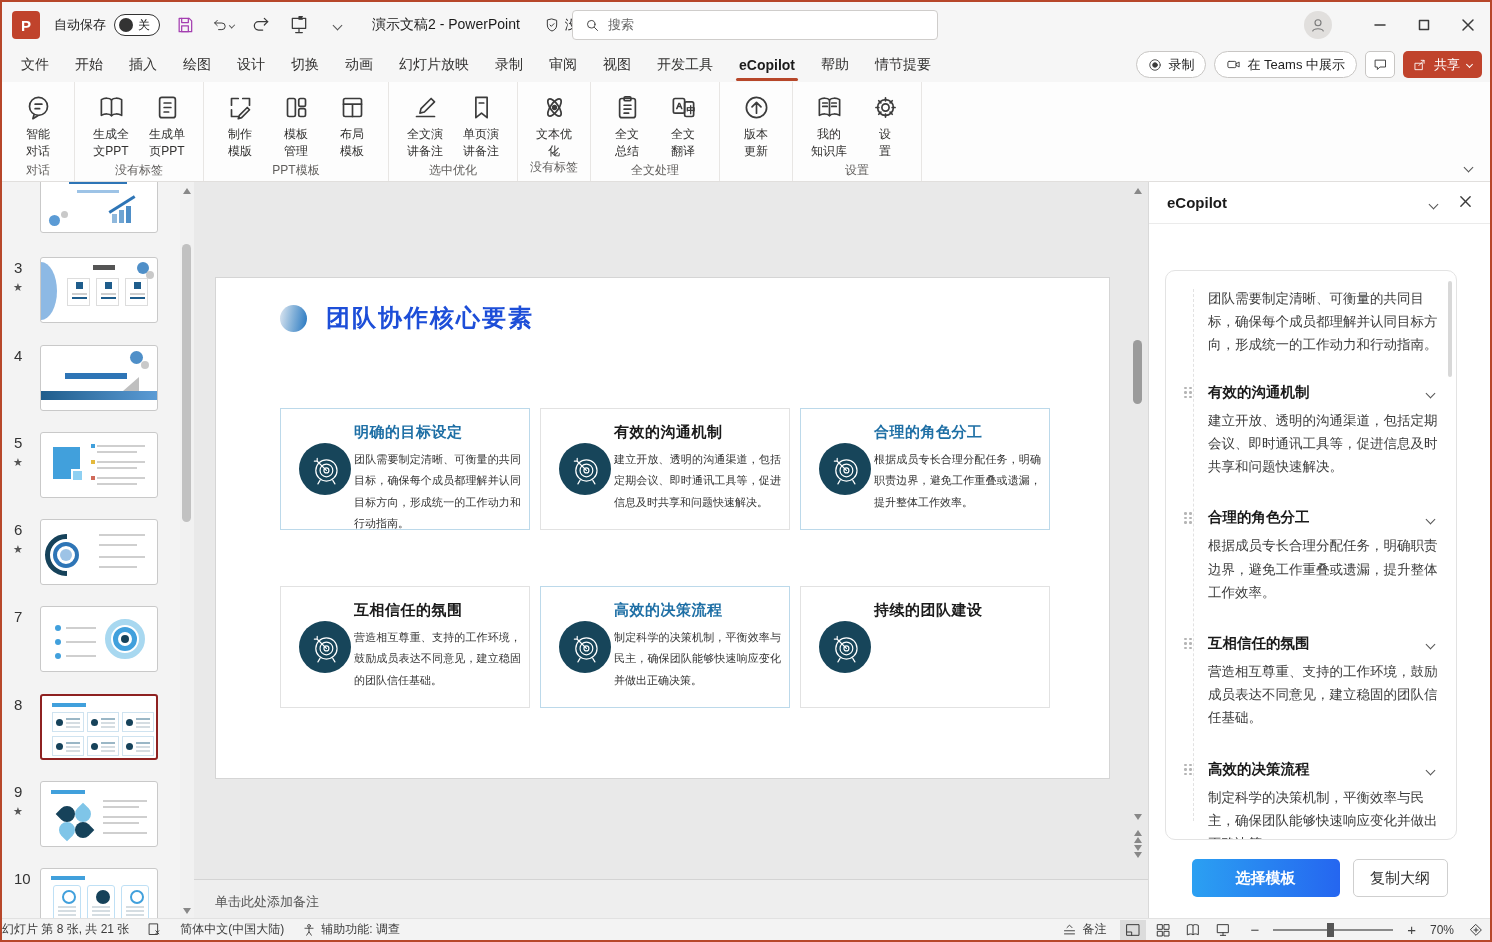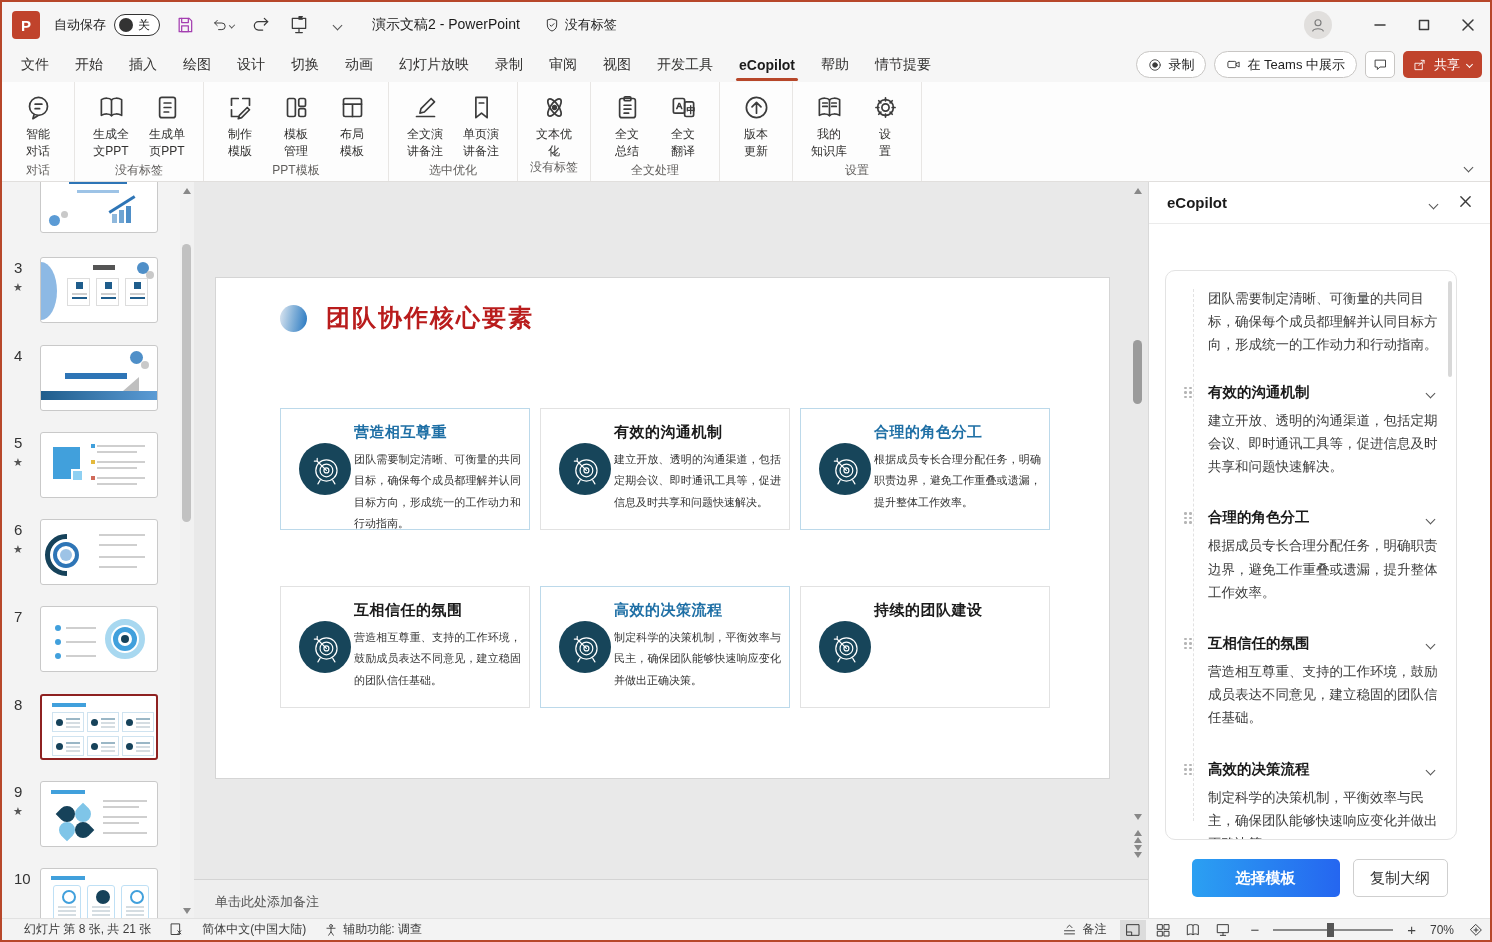--- a/index.html
+++ b/index.html
@@ -132,21 +132,21 @@
   .tp-thumb { position:absolute; left:2px; width:9px; border-radius:5px; background:#c1c1c1; }
   .scroll-arrow { position:absolute; left:0; width:14px; height:14px; display:flex; align-items:center; justify-content:center; }
   .tri-up { width:0;height:0;border-left:4px solid transparent;border-right:4px solid transparent;border-bottom:6px solid #888; }
   .tri-down { width:0;height:0;border-left:4px solid transparent;border-right:4px solid transparent;border-top:6px solid #888; }
 
   
   .editor { position:absolute; left:192px; right:342px; top:0; bottom:0; }
   .canvas { position:absolute; left:21px; top:95px; width:895px; height:502px; background:#fff; border:1px solid #d5d5d5; }
   .slide-title-row { position:absolute; left:64px; top:24px; display:flex; align-items:center; gap:19px; }
   .title-dot { width:27px; height:27px; border-radius:50%; background:linear-gradient(100deg,#ccdcec 10%,#88b4da 45%,#2e7cc3 95%); }
-  .slide-title { font-size:24px; font-weight:bold; color:#b91c1c; letter-spacing:2px; }
+  .slide-title { font-size:24px; font-weight:bold; color:#1d4ed8; letter-spacing:2px; }
   .card-grid { position:absolute; left:64px; top:130px; width:770px; display:grid; grid-template-columns:250px 250px 250px; grid-column-gap:10px; grid-row-gap:56px; }
   .s-card { position:relative; height:122px; background:#fff; border:1px solid #e2e2e2; }
   .s-card.accent { border-color:#bcd9ea; }
   .s-icon { position:absolute; left:18px; top:34px; width:52px; height:52px; border-radius:50%; background:#17455a; display:flex; align-items:center; justify-content:center; }
   .s-card-title { position:absolute; left:73px; top:14px; font-size:15px; font-weight:bold; color:#1a1a1a; letter-spacing:0.5px; }
   .s-card.accent .s-card-title { color:#1e6fa5; }
   .s-card-body { position:absolute; left:73px; top:40px; right:8px; font-size:11px; color:#333; line-height:1.95; text-align:justify; }
 
   .ed-scroll { position:absolute; right:3px; top:0; width:14px; height:697px; }
   .ed-thumb { position:absolute; left:2px; top:158px; width:9px; height:64px; border-radius:5px; background:#9b9b9b; }
@@ -174,21 +174,21 @@
   .cp-sec-head { display:flex; align-items:center; margin-bottom:7px; }
   .cp-sec-title { flex:1; font-size:14.5px; font-weight:bold; color:#1a1a1a; }
   .cp-sec-chev { cursor:pointer; padding-right:4px; }
   .cp-sec-body { font-size:13.5px; color:#3c3c3c; line-height:1.72; }
   .cp-actions { position:absolute; left:0; right:0; bottom:21px; display:flex; justify-content:center; gap:13px; }
   .btn-primary { width:148px; height:38px; border-radius:5px; background:linear-gradient(90deg,#2ba0f2,#2566f0); color:#fff; font-size:15px; font-weight:bold; display:flex; align-items:center; justify-content:center; cursor:pointer; }
   .btn-secondary { width:95px; height:38px; border-radius:5px; background:#fff; border:1px solid #cfcfcf; color:#333; font-size:15px; display:flex; align-items:center; justify-content:center; cursor:pointer; }
 
   
   .statusbar { position:absolute; left:0; right:0; bottom:0; height:22px; background:#f3f3f3; border-top:1px solid #e1e1e1; display:flex; align-items:center; font-size:12px; color:#3b3b3b; }
-  .sb-left { display:flex; align-items:center; gap:18px; padding-left:22px; }
+  .sb-left { display:flex; align-items:center; gap:18px; padding-left:0; }
   .sb-item { display:flex; align-items:center; gap:5px; white-space:nowrap; }
   .sb-right { position:absolute; right:6px; display:flex; align-items:center; gap:14px; }
   .sb-views { display:flex; align-items:center; gap:4px; }
   .sb-viewbtn { width:26px; height:20px; display:flex; align-items:center; justify-content:center; cursor:pointer; }
   .sb-viewbtn.active { background:#dcdcdc; }
   .zoom-track { position:relative; width:120px; height:2px; background:#8a8a8a; }
   .zoom-tick { position:absolute; left:50%; top:-2px; width:1px; height:6px; background:#8a8a8a; }
   .zoom-thumb { position:absolute; left:45%; top:-6px; width:7px; height:14px; background:#555; cursor:pointer; }
   .zoom-sign { font-size:15px; color:#444; cursor:pointer; line-height:10px; }
 </style>
@@ -241,20 +241,27 @@
       </div>
       <div class="doc-title">演示文稿2 - PowerPoint</div>
       <div class="tag">
         <svg width="16" height="16" viewBox="0 0 24 24" class="ic">
             <path d="M12 3 L19 5 V12 C19 17 15.5 20 12 21 C8.5 20 5 17 5 12 V5 Z"></path>
             <path d="M9 12 l2 2 l4 -4"></path>
           </svg>
         <span>没有标签</span>
       </div>
     </div>
+    <div class="searchbox">
+      <svg width="15" height="15" viewBox="0 0 24 24" class="ic">
+          <circle cx="10" cy="10" r="6"></circle>
+          <path d="M15 15 L20 20"></path>
+        </svg>
+      <span>搜索</span>
+    </div>
     <div class="tb-right">
       <div class="avatar">
         <svg width="18" height="18" viewBox="0 0 24 24" class="ic" style="stroke:#7a7a7a">
             <circle cx="12" cy="9" r="4"></circle>
             <path d="M5 20 c1.5-4 12.5-4 14 0"></path>
           </svg>
       </div>
       <div class="winbtn">
           <svg width="14" height="14" viewBox="0 0 14 14" class="ic">
             <path d="M2 7 h10"></path>
@@ -673,21 +680,21 @@
             <div class="s-card accent">
        <span class="s-icon">
                 <svg width="34" height="34" viewBox="0 0 48 48" fill="none" stroke="#fff" stroke-width="1.7" stroke-linecap="round">
   <circle cx="26" cy="26" r="15"></circle>
                   <circle cx="26" cy="26" r="9"></circle>
                   <circle cx="26" cy="26" r="3.5"></circle>
   <path d="M26 26 L13 13 M13 13 l-4 0 m4 0 l0 -4"></path>
                   <path d="M17 40 l-3 5 M35 40 l3 5"></path>
                 </svg>
               </span>
-       <div class="s-card-title">营造相互尊重</div>
+       <div class="s-card-title">明确的目标设定</div>
        <div class="s-card-body">团队需要制定清晰、可衡量的共同目标，确保每个成员都理解并认同目标方向，形成统一的工作动力和行动指南。</div>
      </div>
             <div class="s-card ">
        <span class="s-icon">
                 <svg width="34" height="34" viewBox="0 0 48 48" fill="none" stroke="#fff" stroke-width="1.7" stroke-linecap="round">
   <circle cx="26" cy="26" r="15"></circle>
                   <circle cx="26" cy="26" r="9"></circle>
                   <circle cx="26" cy="26" r="3.5"></circle>
   <path d="M26 26 L13 13 M13 13 l-4 0 m4 0 l0 -4"></path>
                   <path d="M17 40 l-3 5 M35 40 l3 5"></path>

